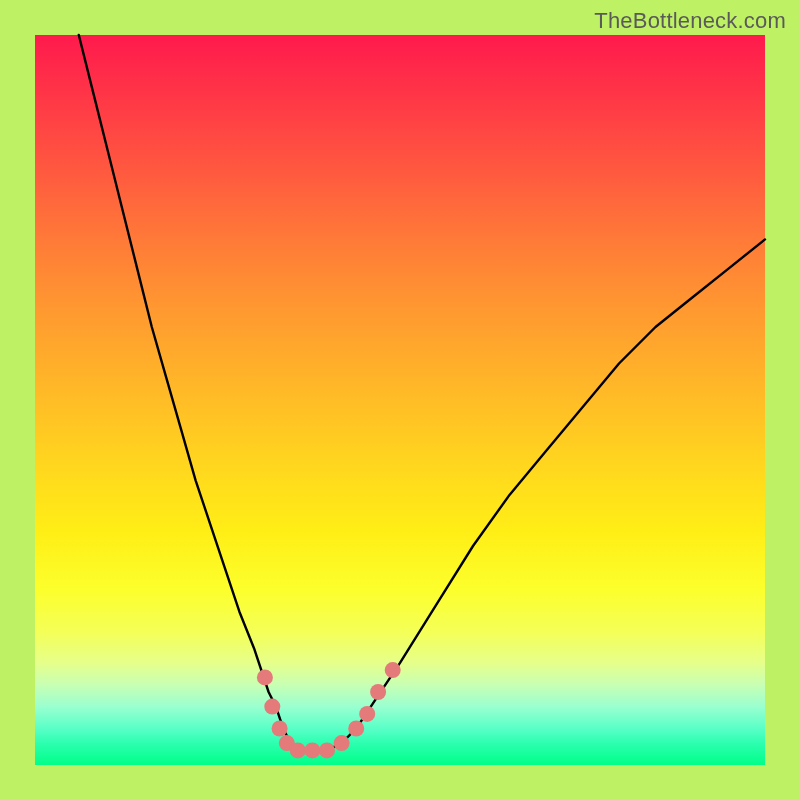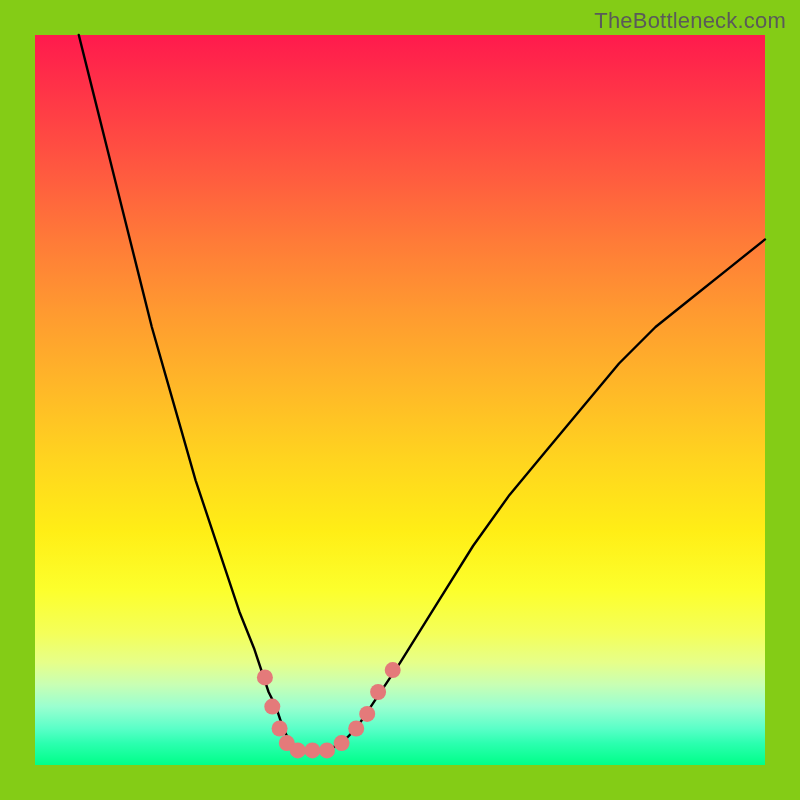--- a/index.html
+++ b/index.html
@@ -1,21 +1,21 @@
 <!DOCTYPE html>
 <html><head>
 <meta charset="utf-8">
 <style>
   * { margin: 0; padding: 0; box-sizing: border-box; }
   html, body { width: 800px; height: 800px; overflow: hidden; background: #000; }
   .frame {
     position: relative;
     width: 800px;
     height: 800px;
-    background: #84cc16;
+    background: #bef264;
   }
   .plot-area {
     position: absolute;
     left: 35px;
     top: 35px;
     width: 730px;
     height: 730px;
     background: linear-gradient(to bottom,
       #ff1a4d 0%,
       #ff3547 8%,

